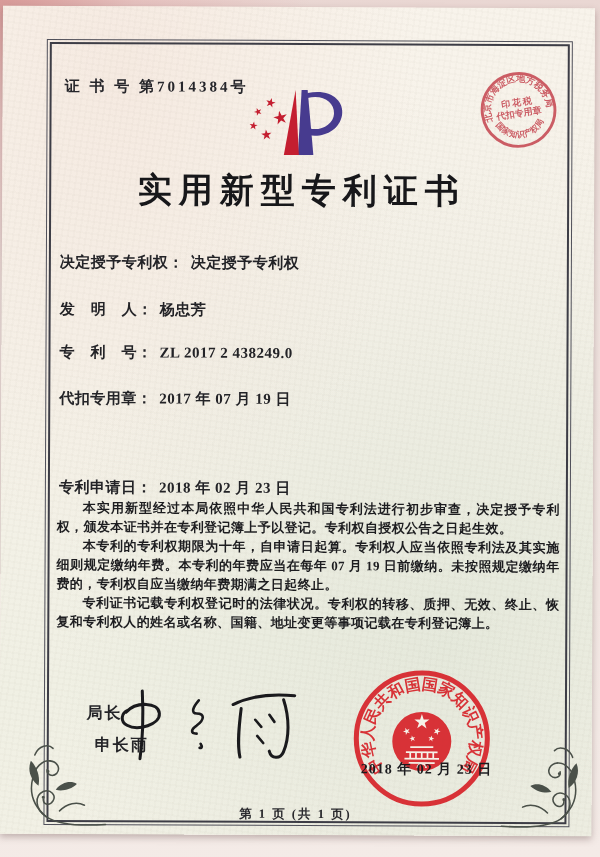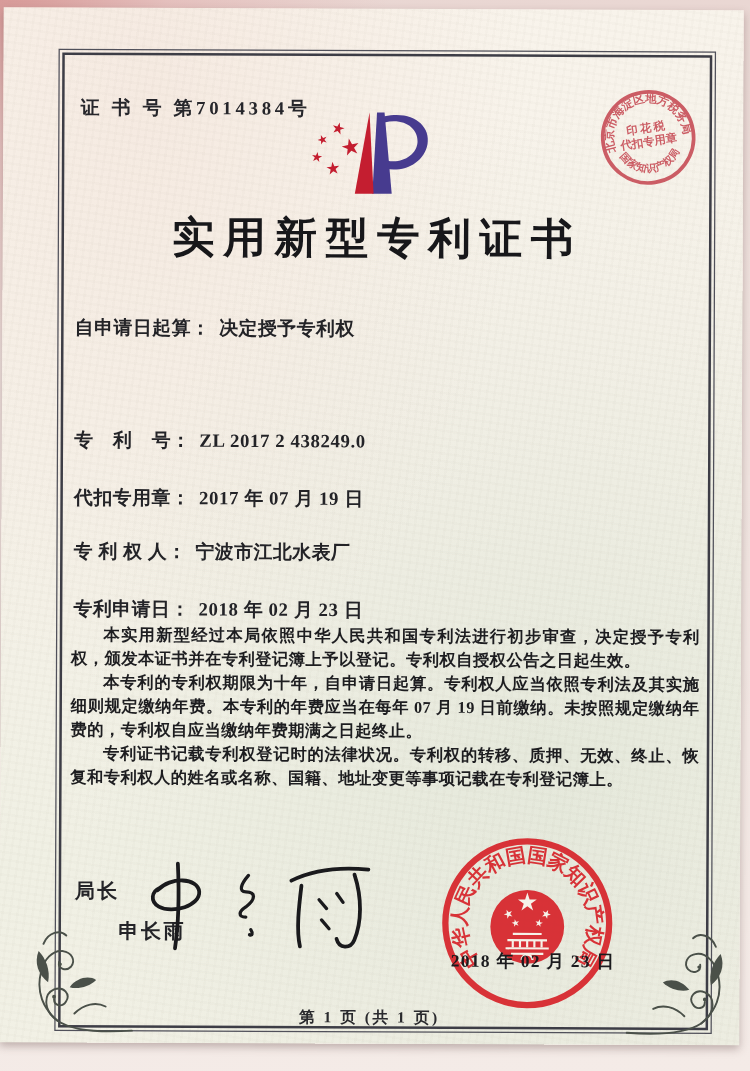--- a/index.html
+++ b/index.html
@@ -31,21 +31,21 @@
   .title{position:absolute;left:0;top:161px;width:100%;text-align:center;
     font-size:34px;font-weight:bold;letter-spacing:7px;text-indent:7px;color:#17171a;}
   .field{position:absolute;left:58px;font-size:15px;font-weight:bold;color:#232327;
     letter-spacing:.5px;white-space:nowrap;}
   .f1{top:247px}.f2{top:294px}.f3{top:337px}.f4{top:383px}.f5{top:426px}.f6{top:472px}
   .fvalue{margin-left:7px;}
   .paras{position:absolute;left:56px;right:33px;top:492px;color:#1d1d20;}
   .paras p{margin:0;text-indent:2em;text-align:justify;font-size:13px;font-weight:bold;
     line-height:19px;letter-spacing:.4px;}
   .officer{position:absolute;left:60px;top:697px;font-family:"Liberation Sans","DejaVu Sans",sans-serif;
-    font-weight:bold;color:#242428;font-size:16px;letter-spacing:2px;}
+    font-weight:bold;color:#242428;font-size:16px;letter-spacing:2px;text-align:center;}
   .officer .name{margin-top:11px;margin-left:35px;}
   .signature{position:absolute;left:112px;top:678px;width:212px;height:80px;}
   .seal{position:absolute;left:350px;top:659px;width:144px;height:144px;opacity:.93;}
   .seal-date{position:absolute;left:361px;top:753px;font-size:14px;font-weight:bold;
     letter-spacing:1px;color:#1b1b1e;z-index:5;white-space:nowrap;}
   .tax-stamp{position:absolute;left:466px;top:52px;width:100px;height:100px;opacity:.88;}
   .footer{position:absolute;left:0;top:799px;width:100%;text-align:center;
     font-size:12.5px;font-weight:bold;letter-spacing:2px;color:#2a2a2e;}
   .flourish{position:absolute;width:96px;height:96px;bottom:2px;}
   .flourish.left{left:12px;}
@@ -73,30 +73,30 @@
         <use href="#star-a" transform="translate(25 16) scale(5) rotate(14)"></use>
         <use href="#star-a" transform="translate(12.5 25) scale(4) rotate(-20)"></use>
         <use href="#star-a" transform="translate(8 39) scale(4.3) rotate(8)"></use>
         <use href="#star-a" transform="translate(21 48) scale(5.4) rotate(-6)"></use>
       </g>
     </svg>
 
     <div class="title">实用新型专利证书</div>
 
     <div class="field f1">
-      <span class="flabel">自申请日起算：</span><span class="fvalue">决定授予专利权</span>
+      <span class="flabel">决定授予专利权：</span><span class="fvalue">决定授予专利权</span>
+    </div>
+    <div class="field f2">
+      <span class="flabel">发　明　人：</span><span class="fvalue">杨忠芳</span>
     </div>
     <div class="field f3">
       <span class="flabel">专　利　号：</span><span class="fvalue">ZL 2017 2 438249.0</span>
     </div>
     <div class="field f4">
       <span class="flabel">代扣专用章：</span><span class="fvalue">2017 年 07 月 19 日</span>
-    </div>
-    <div class="field f5">
-      <span class="flabel">专 利 权 人：</span><span class="fvalue">宁波市江北水表厂</span>
     </div>
     <div class="field f6">
       <span class="flabel">专利申请日：</span><span class="fvalue">2018 年 02 月 23 日</span>
     </div>
 
     <div class="paras">
       <p>本实用新型经过本局依照中华人民共和国专利法进行初步审查，决定授予专利权，颁发本证书并在专利登记簿上予以登记。专利权自授权公告之日起生效。</p>
       <p>本专利的专利权期限为十年，自申请日起算。专利权人应当依照专利法及其实施细则规定缴纳年费。本专利的年费应当在每年 07 月 19 日前缴纳。未按照规定缴纳年费的，专利权自应当缴纳年费期满之日起终止。</p>
       <p>专利证书记载专利权登记时的法律状况。专利权的转移、质押、无效、终止、恢复和专利权人的姓名或名称、国籍、地址变更等事项记载在专利登记簿上。</p>
     </div>

